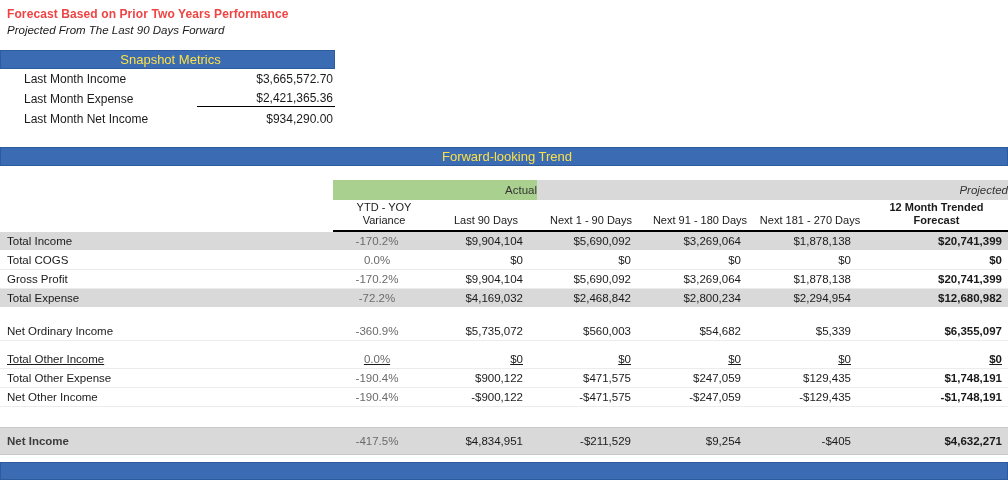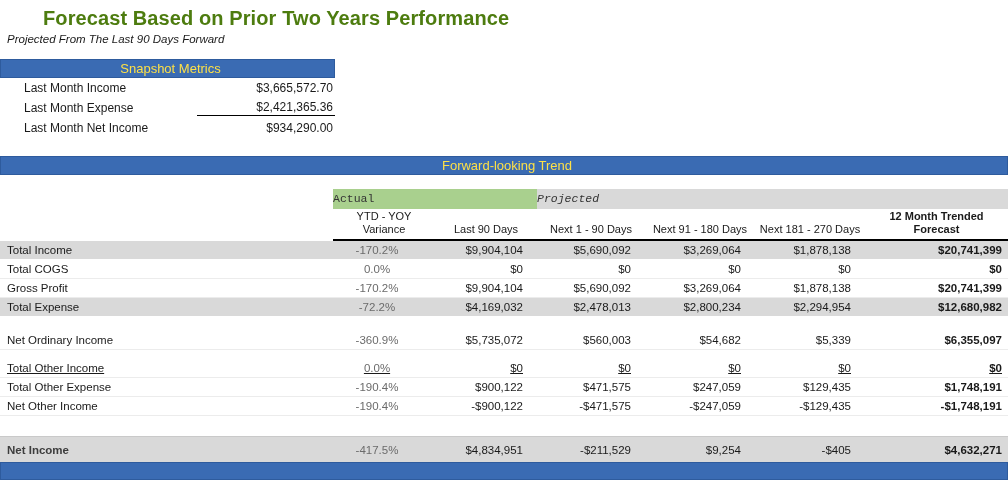--- a/index.html
+++ b/index.html
@@ -6,22 +6,22 @@
   html,body { width:1008px; height:486px; background:#fff; overflow:hidden; }
   body {
     font-family:"Liberation Sans","DejaVu Sans",sans-serif;
     color:#1a1a1a;
     position:relative;
   }
   .page { width:1008px; height:486px; position:relative; }
 
   
   .title {
-    font-size:20px; font-weight:bold; color:#4d7c0f;
-    padding:7px 0 0 7px; letter-spacing:.1px;margin-left:36px;
+    font-size:12px; font-weight:bold; color:#ef4444;
+    padding:7px 0 0 7px; letter-spacing:.1px;
   }
   .subtitle {
     font-size:11.5px; font-style:italic; color:#1a1a1a;
     padding:3px 0 0 7px;
   }
 
   
   .section-bar {
     background:#3a6bb3; border:1px solid #2e5b9d;
     color:#fde047; font-weight:normal; font-size:13px;
@@ -36,21 +36,21 @@
   .snap-row {
     display:flex; justify-content:space-between; align-items:center;
     height:20px; font-size:12px; padding-left:24px;
   }
   .snap-row .snap-value { width:138px; text-align:right; padding-right:2px; }
   .snap-row:nth-child(2) .snap-value { border-bottom:1.5px solid #000; padding-bottom:1px; }
 
   
   :root { --cols:333px 102px 102px 108px 110px 110px 143px; }
   .band-row { display:grid; grid-template-columns:333px 204px 471px; margin-top:14px; height:20px; }
-  .band { font-size:11.5px; color:#333; text-align:left; line-height:20px;font-family:Liberation Mono, monospace; }
+  .band { font-size:11.5px; color:#333; text-align:right; line-height:20px; }
   .band-actual { background:#a9d08e; }
   .band-projected { background:#d9d9d9; font-style:italic; }
 
   .header-row { display:grid; grid-template-columns:var(--cols); align-items:end; min-height:30px; }
   .hcell {
     font-size:11px; text-align:center; line-height:13px;
     padding:1px 2px 3px 2px; border-bottom:2px solid #000;
   }
   .hcell.bold { font-weight:bold; }
   .hcell-label { border-bottom:none; }
@@ -136,21 +136,21 @@
         <div class="tcell num">$9,904,104</div>
         <div class="tcell num">$5,690,092</div>
         <div class="tcell num">$3,269,064</div>
         <div class="tcell num">$1,878,138</div>
         <div class="tcell num forecast">$20,741,399</div>
       </div>
       <div class="trow shaded">
         <div class="tcell label">Total Expense</div>
         <div class="tcell pct">-72.2%</div>
         <div class="tcell num">$4,169,032</div>
-        <div class="tcell num">$2,478,013</div>
+        <div class="tcell num">$2,468,842</div>
         <div class="tcell num">$2,800,234</div>
         <div class="tcell num">$2,294,954</div>
         <div class="tcell num forecast">$12,680,982</div>
       </div>
       <div class="trow gap-md">
         <div class="tcell label">Net Ordinary Income</div>
         <div class="tcell pct">-360.9%</div>
         <div class="tcell num">$5,735,072</div>
         <div class="tcell num">$560,003</div>
         <div class="tcell num">$54,682</div>

